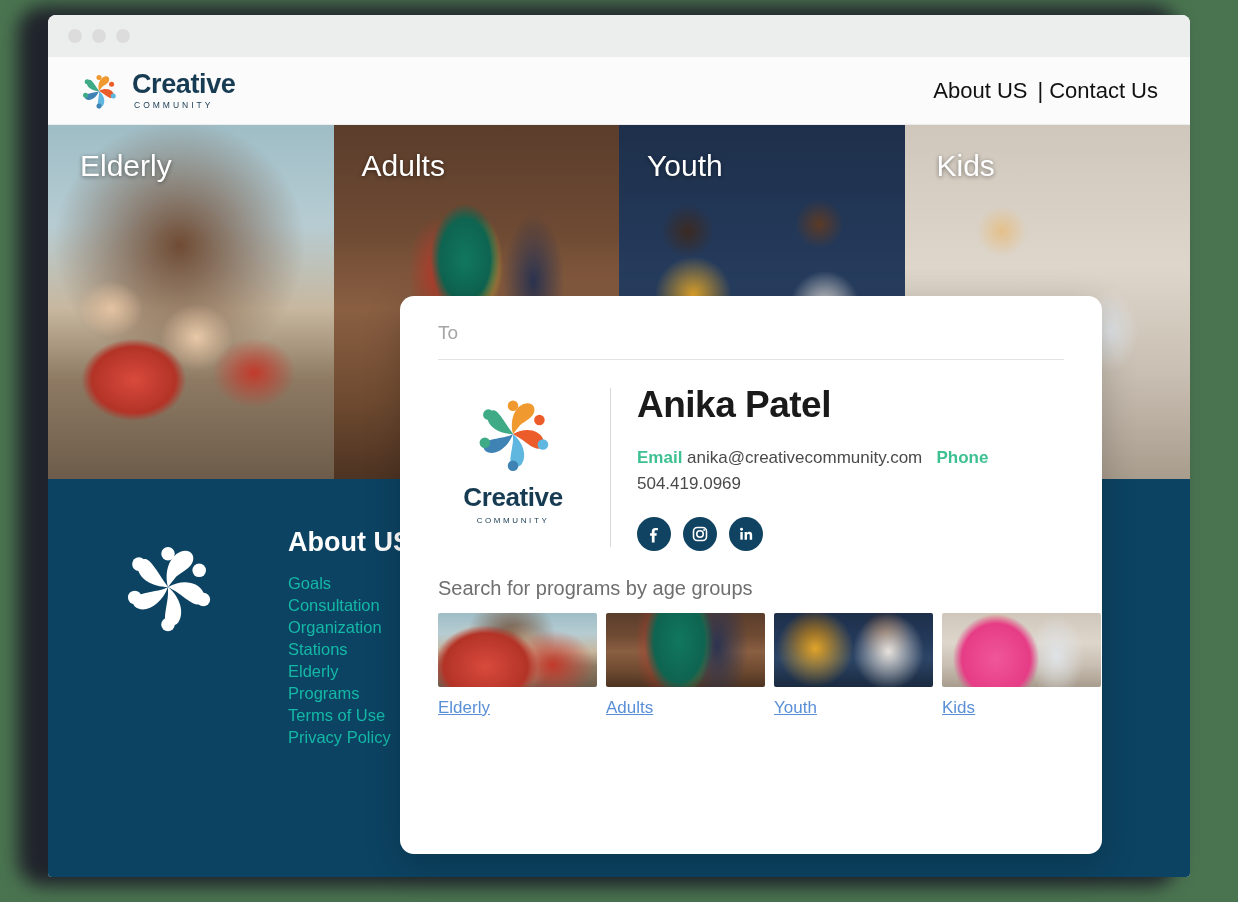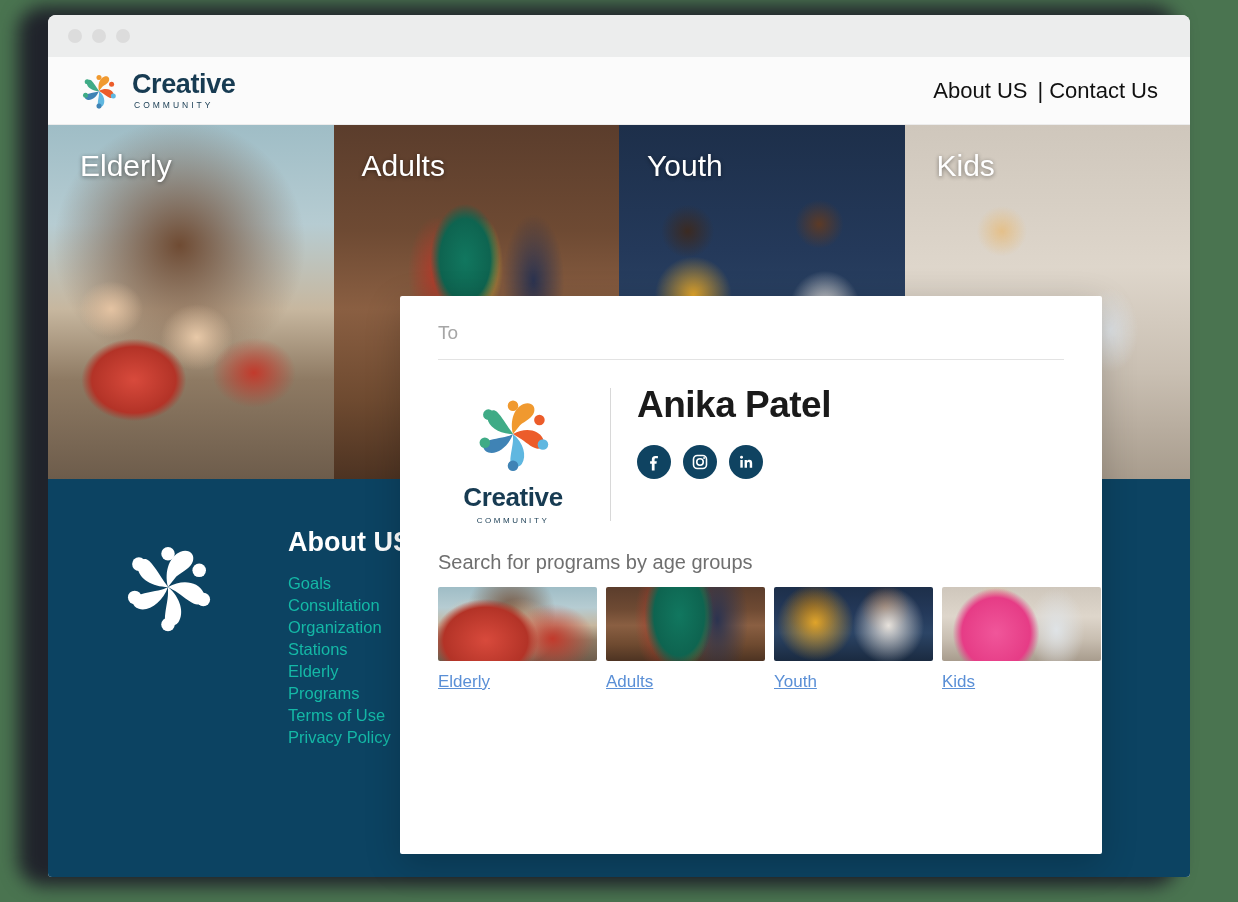--- a/index.html
+++ b/index.html
@@ -170,21 +170,21 @@
   }
 
   
   .card {
     position: absolute;
     left: 400px;
     top: 296px;
     width: 702px;
     height: 558px;
     background: #ffffff;
-    border-radius: 2px;
+    border-radius: 14px;
     box-shadow: 0 10px 36px rgba(0,0,0,.20);
     padding: 0 38px;
     z-index: 10;
   }
 
   .field {
     height: 53px;
     display: flex;
     align-items: center;
     border-bottom: 1px solid #e3e3e3;
@@ -390,20 +390,27 @@
         <div class="siglogo-title">Creative</div>
         <div class="siglogo-sub">COMMUNITY</div>
       </div>
 
       <div class="sigdivider"></div>
 
       <div class="siginfo">
         <div class="sig-name">Anika Patel</div>
 
         <div class="sig-contact">
+          <div>
+            <span class="lbl">Email</span>
+            <span>anika@creativecommunity.com</span>
+            &nbsp;
+            <span class="lbl">Phone</span>
+            <span>504.419.0969</span>
+          </div>
         </div>
 
         <div class="socials">
           <span class="soc">
             <svg width="20" height="20" viewBox="0 0 24 24">
               <path fill="#ffffff" d="M14.6 7.6h2.1V4.9c-.4-.05-1.6-.15-3-.15-3 0-4.3 1.7-4.3 4.1v2.2H7.3v3.1h2.1v7.9h3.3v-7.9h2.3l.35-3.1h-2.65V9.2c0-1 .3-1.6 1.9-1.6z"></path>
             </svg>
           </span>
           <span class="soc">
             <svg width="20" height="20" viewBox="0 0 24 24">

